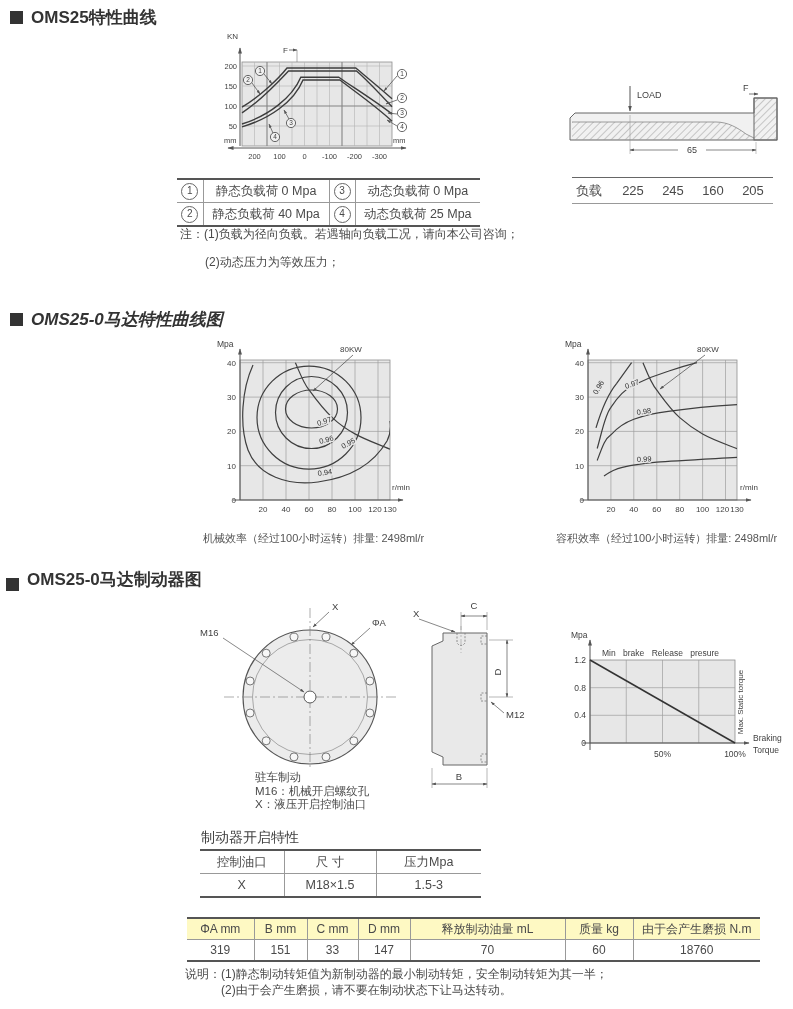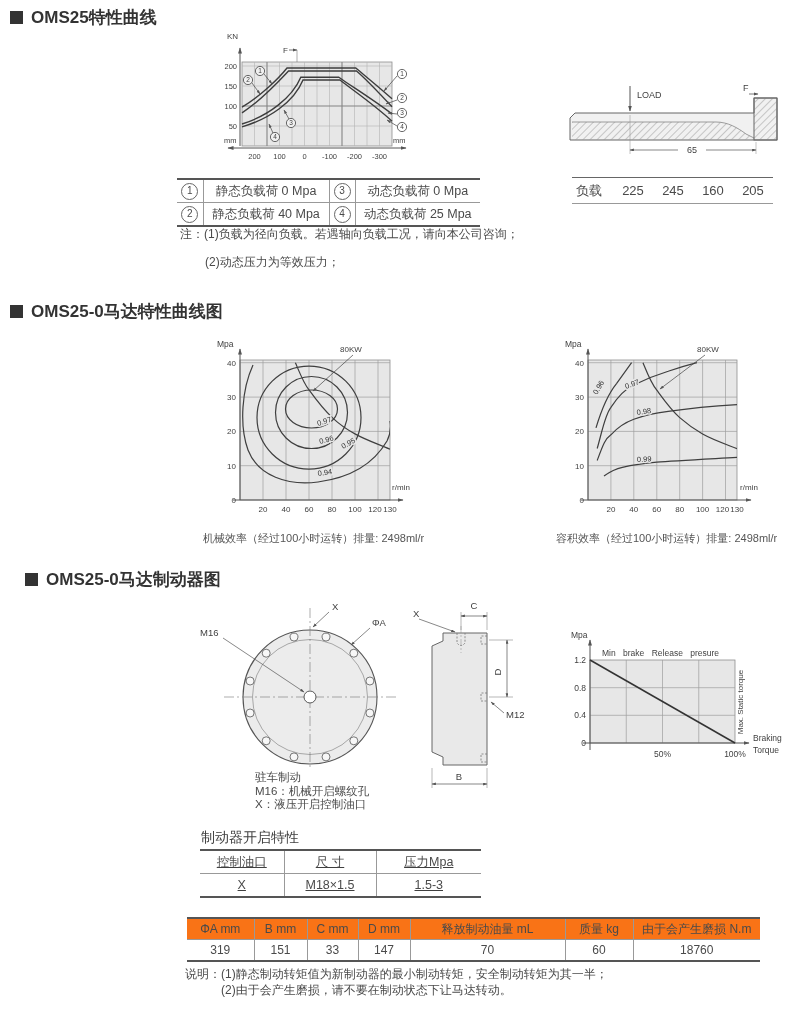--- a/index.html
+++ b/index.html
@@ -20,21 +20,21 @@
   .p-tbl td{height:25px;font-size:13px;}
   .p-tbl tr:first-child td{border-bottom:1px solid #999;}
   .p-tbl td:first-child{text-align:left;padding-left:4px;}
   .op-tbl{width:281px;border-top:2px solid #555;border-bottom:2px solid #555;}
   .op-tbl td{height:22px;border-bottom:1px solid #999;}
   .op-tbl tr:last-child td{border-bottom:none;}
   .op-tbl td+td{border-left:1px solid #999;margin-left:45px;}
   .dim-tbl{width:573px;border-top:2px solid #555;border-bottom:2px solid #555;}
   .dim-tbl td{height:20px;border-bottom:1px solid #999;border-left:1px solid #999;font-size:12px;}
   .dim-tbl td:first-child{border-left:none;}
-  .dim-tbl tr:first-child td{background:#f97316;}
+  .dim-tbl tr:first-child td{background:#fef9c3;}
   .dim-tbl tr:last-child td{border-bottom:none;font-size:12px;}
   .note{font-size:12px;color:#4a4a4a;white-space:nowrap;}
   .cap{font-size:11px;color:#555;white-space:nowrap;}
   .fnotes{font-size:11.5px;line-height:13.5px;color:#4a4a4a;white-space:nowrap;}
   svg text{fill:#3f3f3f;font-family:"Liberation Sans","DejaVu Sans",sans-serif;}
   .knock{paint-order:stroke;stroke:#e7e7e7;stroke-width:3px;fill:#333;}
 </style>
 </head>
 <body>
 
@@ -207,21 +207,21 @@
       <td>245</td>
       <td>160</td>
       <td>205</td>
     </tr>
   </tbody>
     </table>
 
   <div class="abs note" style="left:180px;top:226px;"><span>注：</span><span>(1)负载为径向负载。若遇轴向负载工况，请向本公司咨询；</span></div>
   <div class="abs note" style="left:205px;top:254px;">(2)动态压力为等效压力；</div>
 
-  <div class="abs sec-title" style="left:10px;top:300px;">
+  <div class="abs sec-title" style="left:10px;top:308px;font-style:italic;">
     <span class="sq"></span>
     <span>OMS25-0马达特性曲线图</span>
   </div>
 
   <svg class="abs" style="left:203px;top:333px;" width="212" height="190" viewBox="0 0 212 190">
     <defs>
       <marker id="a3" markerWidth="7" markerHeight="6" refX="5.5" refY="2" orient="auto-start-reverse">
         <path d="M0,0 L6,2 L0,4 Z" fill="#555"></path>
       </marker>
       <clipPath id="clip2">
@@ -332,21 +332,21 @@
       <text x="80.8" y="179">40</text>
       <text x="103.8" y="179">60</text>
       <text x="126.7" y="179">80</text>
       <text x="149.6" y="179">100</text>
       <text x="169.5" y="179">120</text>
       <text x="184" y="179">130</text>
     </g>
   </svg>
   <div class="abs cap" style="left:556px;top:531px;">容积效率（经过100小时运转）排量: 2498ml/r</div>
 
-  <div class="abs sec-title" style="left:25px;top:568px;">
+  <div class="abs sec-title" style="left:6px;top:568px;align-items:flex-end;">
     <span class="sq"></span>
     <span>OMS25-0马达制动器图</span>
   </div>
 
   <svg class="abs" style="left:192px;top:596px;" width="215" height="225" viewBox="0 0 215 225">
     <defs>
       <marker id="a5" markerWidth="7" markerHeight="6" refX="5.5" refY="2" orient="auto-start-reverse">
         <path d="M0,0 L6,2 L0,4 Z" fill="#555"></path>
       </marker>
     </defs>
@@ -447,21 +447,21 @@
     <g font-size="8.5" text-anchor="middle">
       <text x="105.5" y="147">50%</text>
       <text x="178" y="147">100%</text>
     </g>
     <text x="186" y="92" font-size="8" text-anchor="middle" transform="rotate(-90 186 92)">Max. Static torque</text>
     <text x="196" y="131" font-size="8.5">Braking</text>
     <text x="196" y="143" font-size="8.5">Torque</text>
   </svg>
 
   <div class="abs" style="left:201px;top:829px;font-size:14px;color:#3f3f3f;">制动器开启特性</div>
-  <table class="abs op-tbl" style="left:200px;top:849px;text-decoration:underline;">
+  <table class="abs op-tbl" style="left:200px;top:849px;">
     <colgroup>
         <col style="width:84px">
         <col style="width:92px">
         <col style="width:105px">
       </colgroup>
     <tbody>
         <tr>
       <td>控制油口</td>
       <td>尺 寸</td>
       <td>压力Mpa</td>

